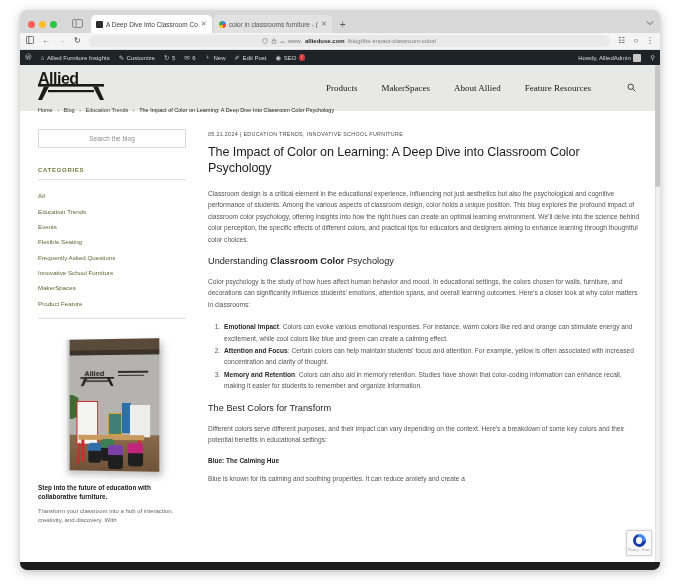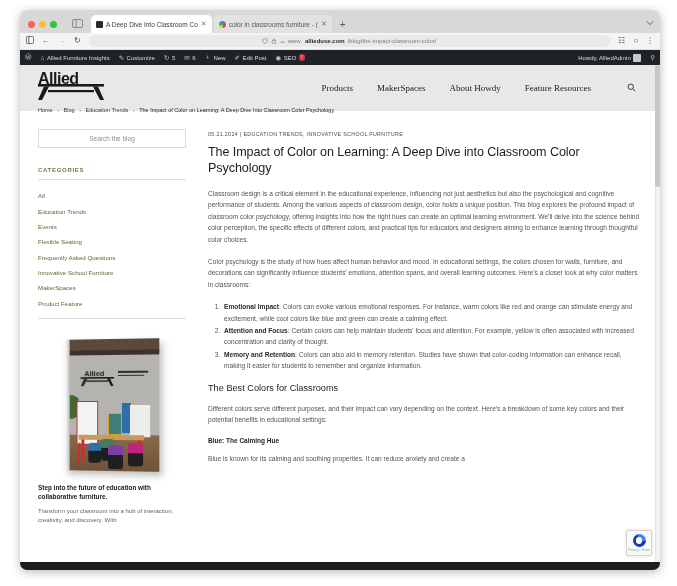--- a/index.html
+++ b/index.html
@@ -537,21 +537,21 @@
               <polygon points="6,2.6 11,2.6 4,16 0,16" fill="#1a1a1a"></polygon>
               <polygon points="55,2.6 60,2.6 66,16 62,16" fill="#1a1a1a"></polygon>
               <rect x="10" y="6" width="46" height="2.2" fill="#1a1a1a"></rect>
             </svg>
           </div>
         </div>
 
         <div class="main-nav">
           <span class="nav-link">Products</span>
           <span class="nav-link">MakerSpaces</span>
-          <span class="nav-link">About Howdy</span>
+          <span class="nav-link">About Allied</span>
           <span class="nav-link">Feature Resources</span>
           <span class="nav-search">
             <svg width="9" height="9" viewBox="0 0 12 12">
                     <circle cx="5" cy="5" r="3.6" fill="none" stroke="#1a1a1a" stroke-width="1.1"></circle>
                     <line x1="7.7" y1="7.7" x2="11" y2="11" stroke="#1a1a1a" stroke-width="1.1"></line>
                   </svg>
           </span>
         </div>
       </div>
 
@@ -651,30 +651,33 @@
         <div class="meta">
           <span>05.21.2024</span>
           <span>|</span>
           <span class="meta-cats">EDUCATION TRENDS, INNOVATIVE SCHOOL FURNITURE</span>
         </div>
 
         <h1 class="post-title">The Impact of Color on Learning: A Deep Dive into Classroom Color Psychology</h1>
 
         <p>Classroom design is a critical element in the educational experience, influencing not just aesthetics but also the psychological and cognitive performance of students. Among the various aspects of classroom design, color holds a unique position. This blog explores the profound impact of classroom color psychology, offering insights into how the right hues can create an optimal learning environment. We'll delve into the science behind color perception, the specific effects of different colors, and practical tips for educators and designers aiming to enhance learning through thoughtful color choices.</p>
 
+        <h2 class="section-h">
+          <span>Understanding </span><b>Classroom Color</b><span> Psychology</span>
+        </h2>
 
         <p>Color psychology is the study of how hues affect human behavior and mood. In educational settings, the colors chosen for walls, furniture, and decorations can significantly influence students' emotions, attention spans, and overall learning outcomes. Here's a closer look at why color matters in classrooms:</p>
 
         <ol class="points">
           <li><b>Emotional Impact</b><span>: Colors can evoke various emotional responses. For instance, warm colors like red and orange can stimulate energy and excitement, while cool colors like blue and green can create a calming effect.</span></li>
           <li><b>Attention and Focus</b><span>: Certain colors can help maintain students' focus and attention. For example, yellow is often associated with increased concentration and clarity of thought.</span></li>
           <li><b>Memory and Retention</b><span>: Colors can also aid in memory retention. Studies have shown that color-coding information can enhance recall, making it easier for students to remember and organize information.</span></li>
         </ol>
 
-        <h2 class="section-h">The Best Colors for Classrooms</h2>
+        <h2 class="section-h">The Best Colors for Transform</h2>
         <p>Different colors serve different purposes, and their impact can vary depending on the context. Here's a breakdown of some key colors and their potential benefits in educational settings:</p>
         <h3 class="sub-h">Blue: The Calming Hue</h3>
         <p>Blue is known for its calming and soothing properties. It can reduce anxiety and create a</p>
       </div>
     </div>
 
    </div>
 
    <div class="scrollbar">
      <div class="scrollthumb"></div>

